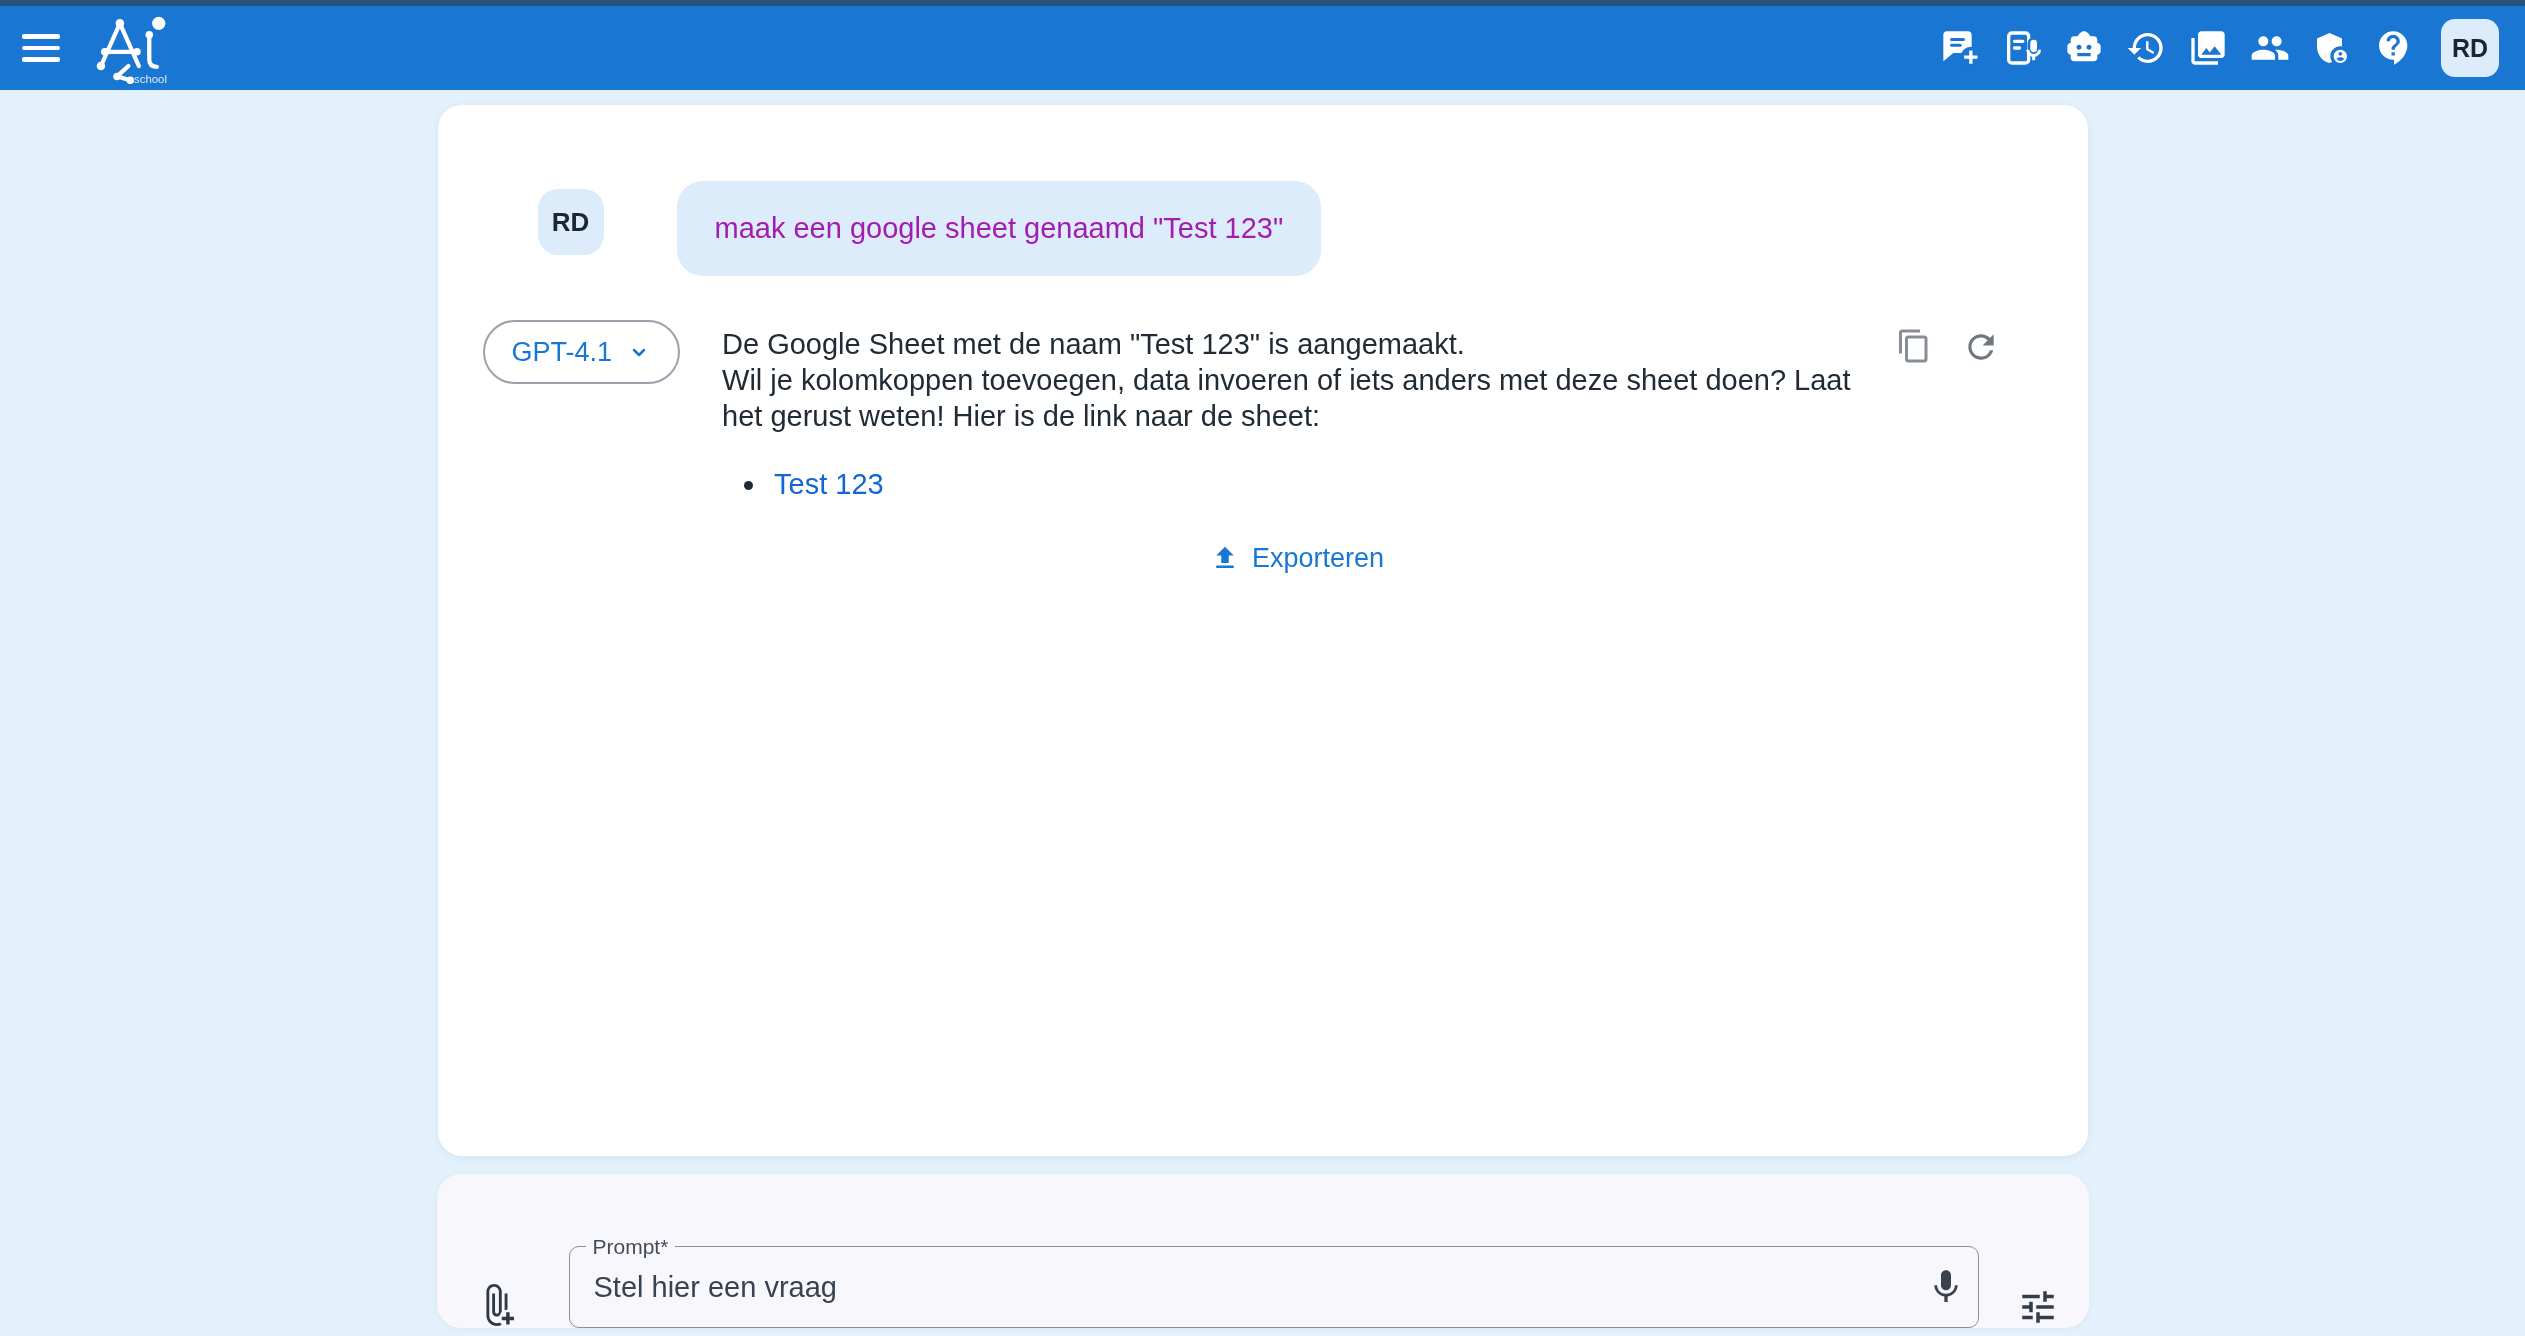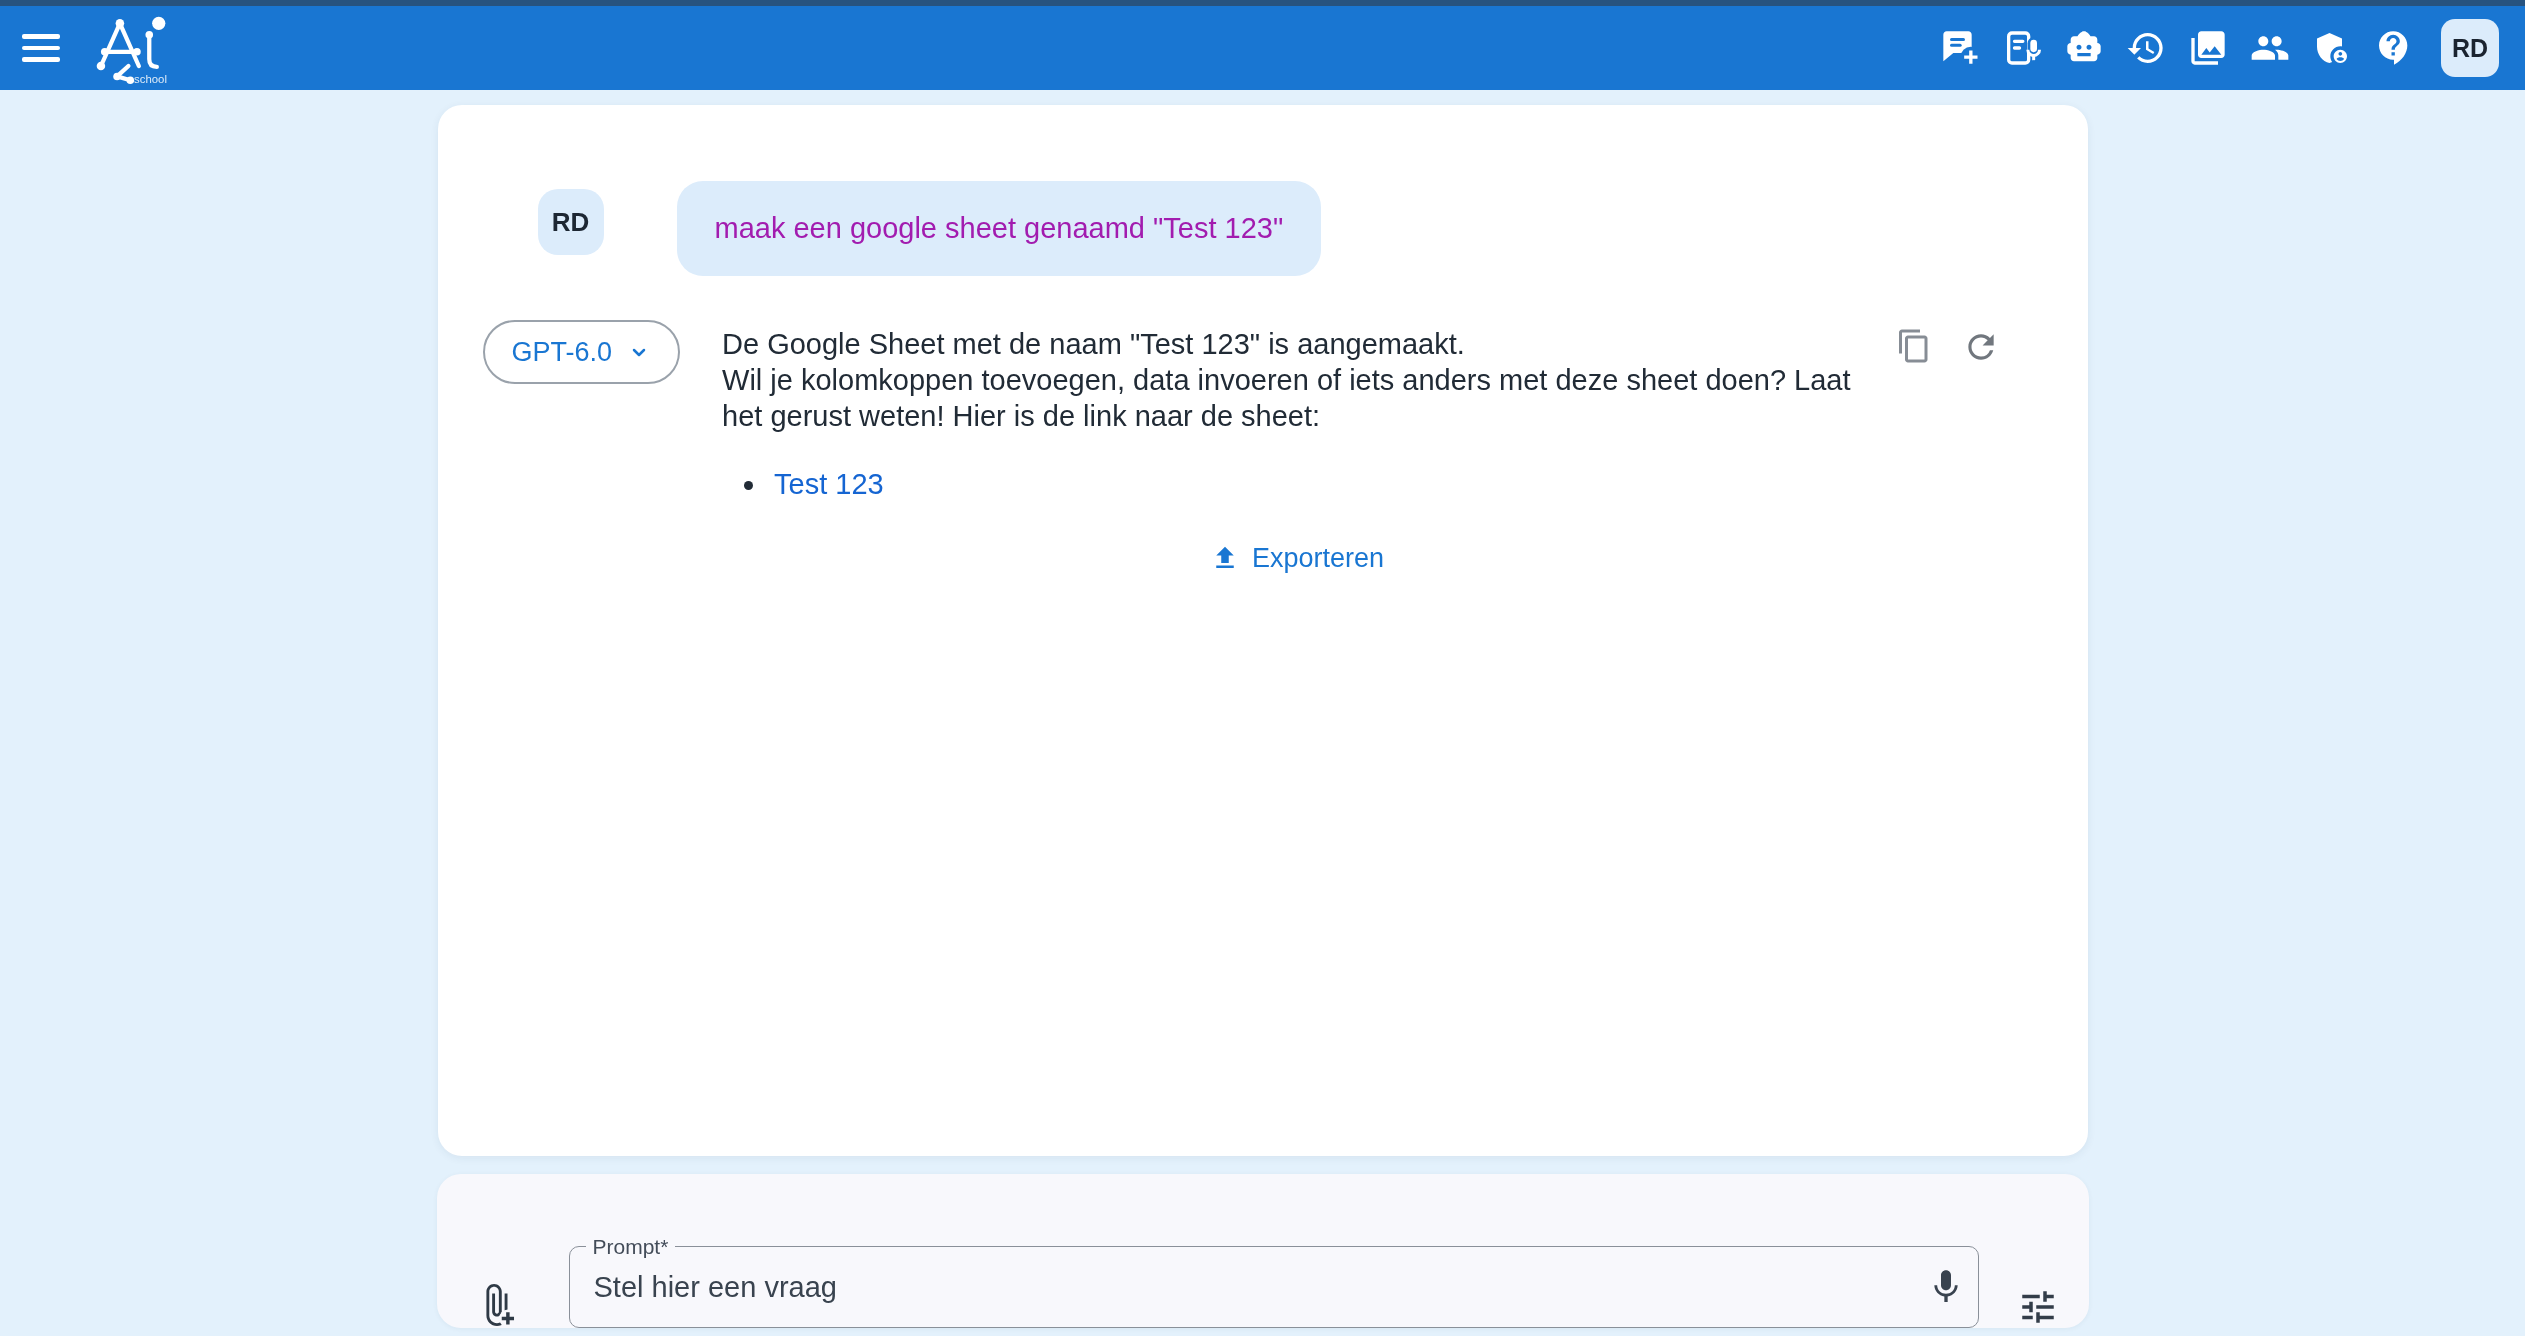--- a/index.html
+++ b/index.html
@@ -175,21 +175,21 @@
 
   <div class="chat-card">
 
     <div class="user-row">
       <div class="user-avatar">RD</div>
       <div class="user-bubble">maak een google sheet genaamd "Test 123"</div>
     </div>
 
     <div class="ai-row">
       <div class="model-pill">
-        <span>GPT-6.0</span>
+        <span>GPT-4.1</span>
         <svg viewBox="0 0 24 24">
           <path d="M7 10l5 5 5-5" fill="none" stroke="#1976d2" stroke-width="2.5" stroke-linecap="round" stroke-linejoin="round"></path>
         </svg>
       </div>
 
       <div class="ai-content">
         <p>De Google Sheet met de naam "Test 123" is aangemaakt.</p>
         <p>Wil je kolomkoppen toevoegen, data invoeren of iets anders met deze sheet doen? Laat het gerust weten! Hier is de link naar de sheet:</p>
         <ul class="link-list">
           <li>

